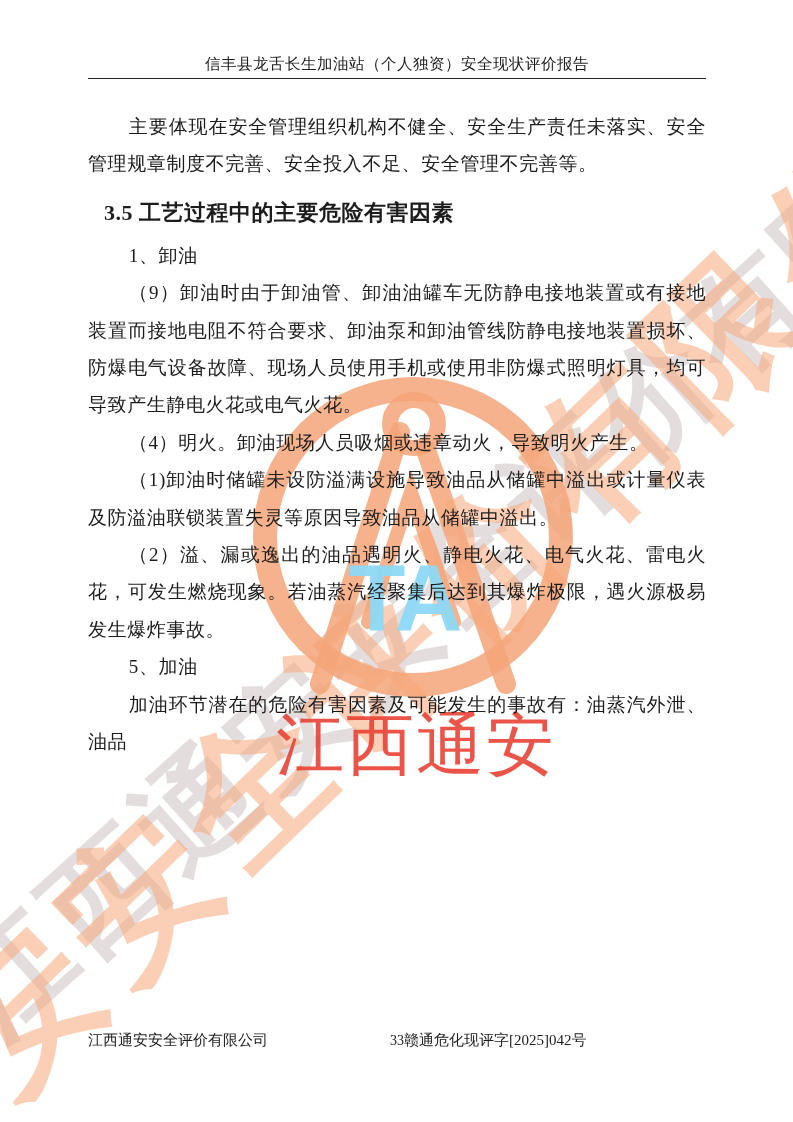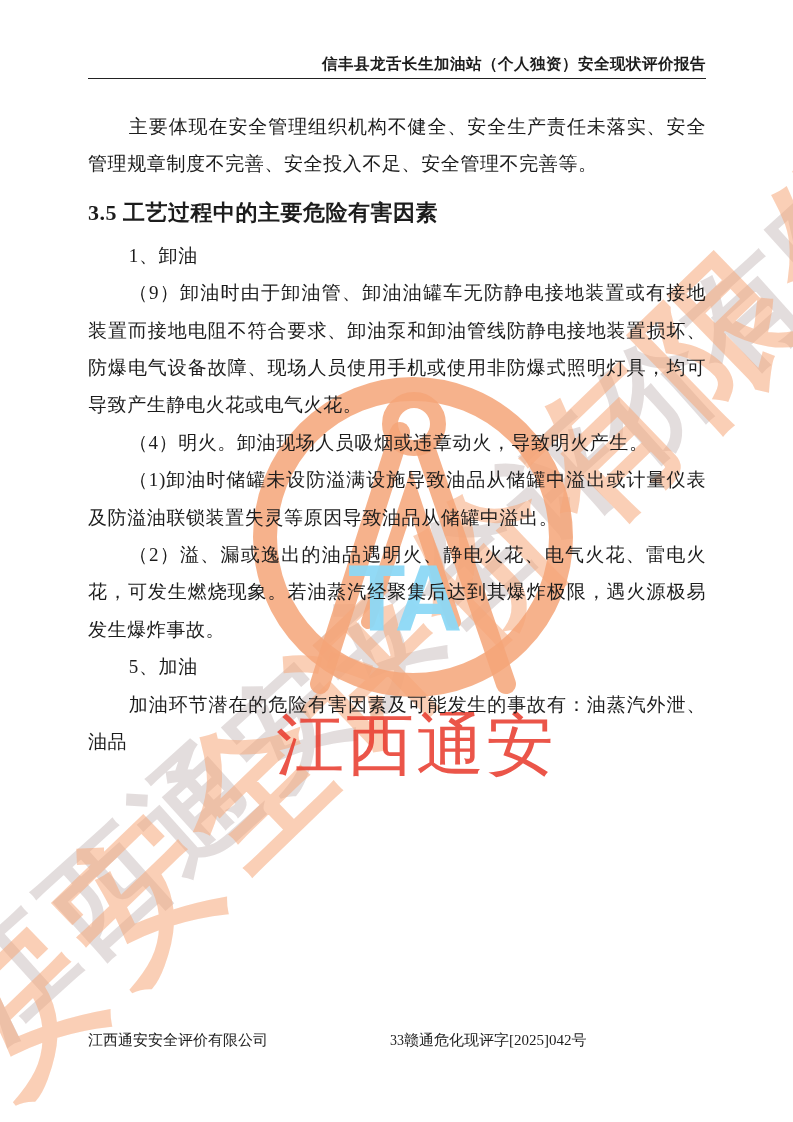--- a/index.html
+++ b/index.html
@@ -43,41 +43,41 @@
     position:absolute;left:276px;top:700px;
     font-size:68px;font-weight:normal;
     color:rgba(232,62,48,0.88);
     letter-spacing:2px;
     white-space:nowrap;
   }
   
   .doc{position:absolute;inset:0;z-index:2;}
   .header-title{
     position:absolute;left:88px;right:87px;top:54px;
-    text-align:right;
-    font-size:15.5px;font-weight:bold;
+    text-align:center;
+    font-size:15.5px;font-weight:normal;
     letter-spacing:0.5px;
   }
   .header-rule{
     position:absolute;left:88px;right:87px;top:78px;
     border-bottom:1.6px solid #222;
   }
   .body-text{
     position:absolute;left:88px;right:87px;top:108px;
     font-size:19px;line-height:37.4px;
     text-align:justify;
     letter-spacing:0.6px;
   }
   .body-text p{
     margin:0;text-indent:2.15em;
     text-align:justify;text-align-last:left;
   }
   .section-heading{
     font-size:22px;font-weight:bold;
-    margin:15px 0 9px 0;
+    margin:15px 0 9px 16px;
     letter-spacing:0.5px;
     line-height:30px;
   }
   .footer{
     position:absolute;left:88px;right:87px;top:1031px;
     font-size:15px;
     display:flex;align-items:baseline;
   }
   .footer .f-left{flex:1;text-align:left;}
   .footer .f-center{flex:0 0 auto;font-size:14px;}

